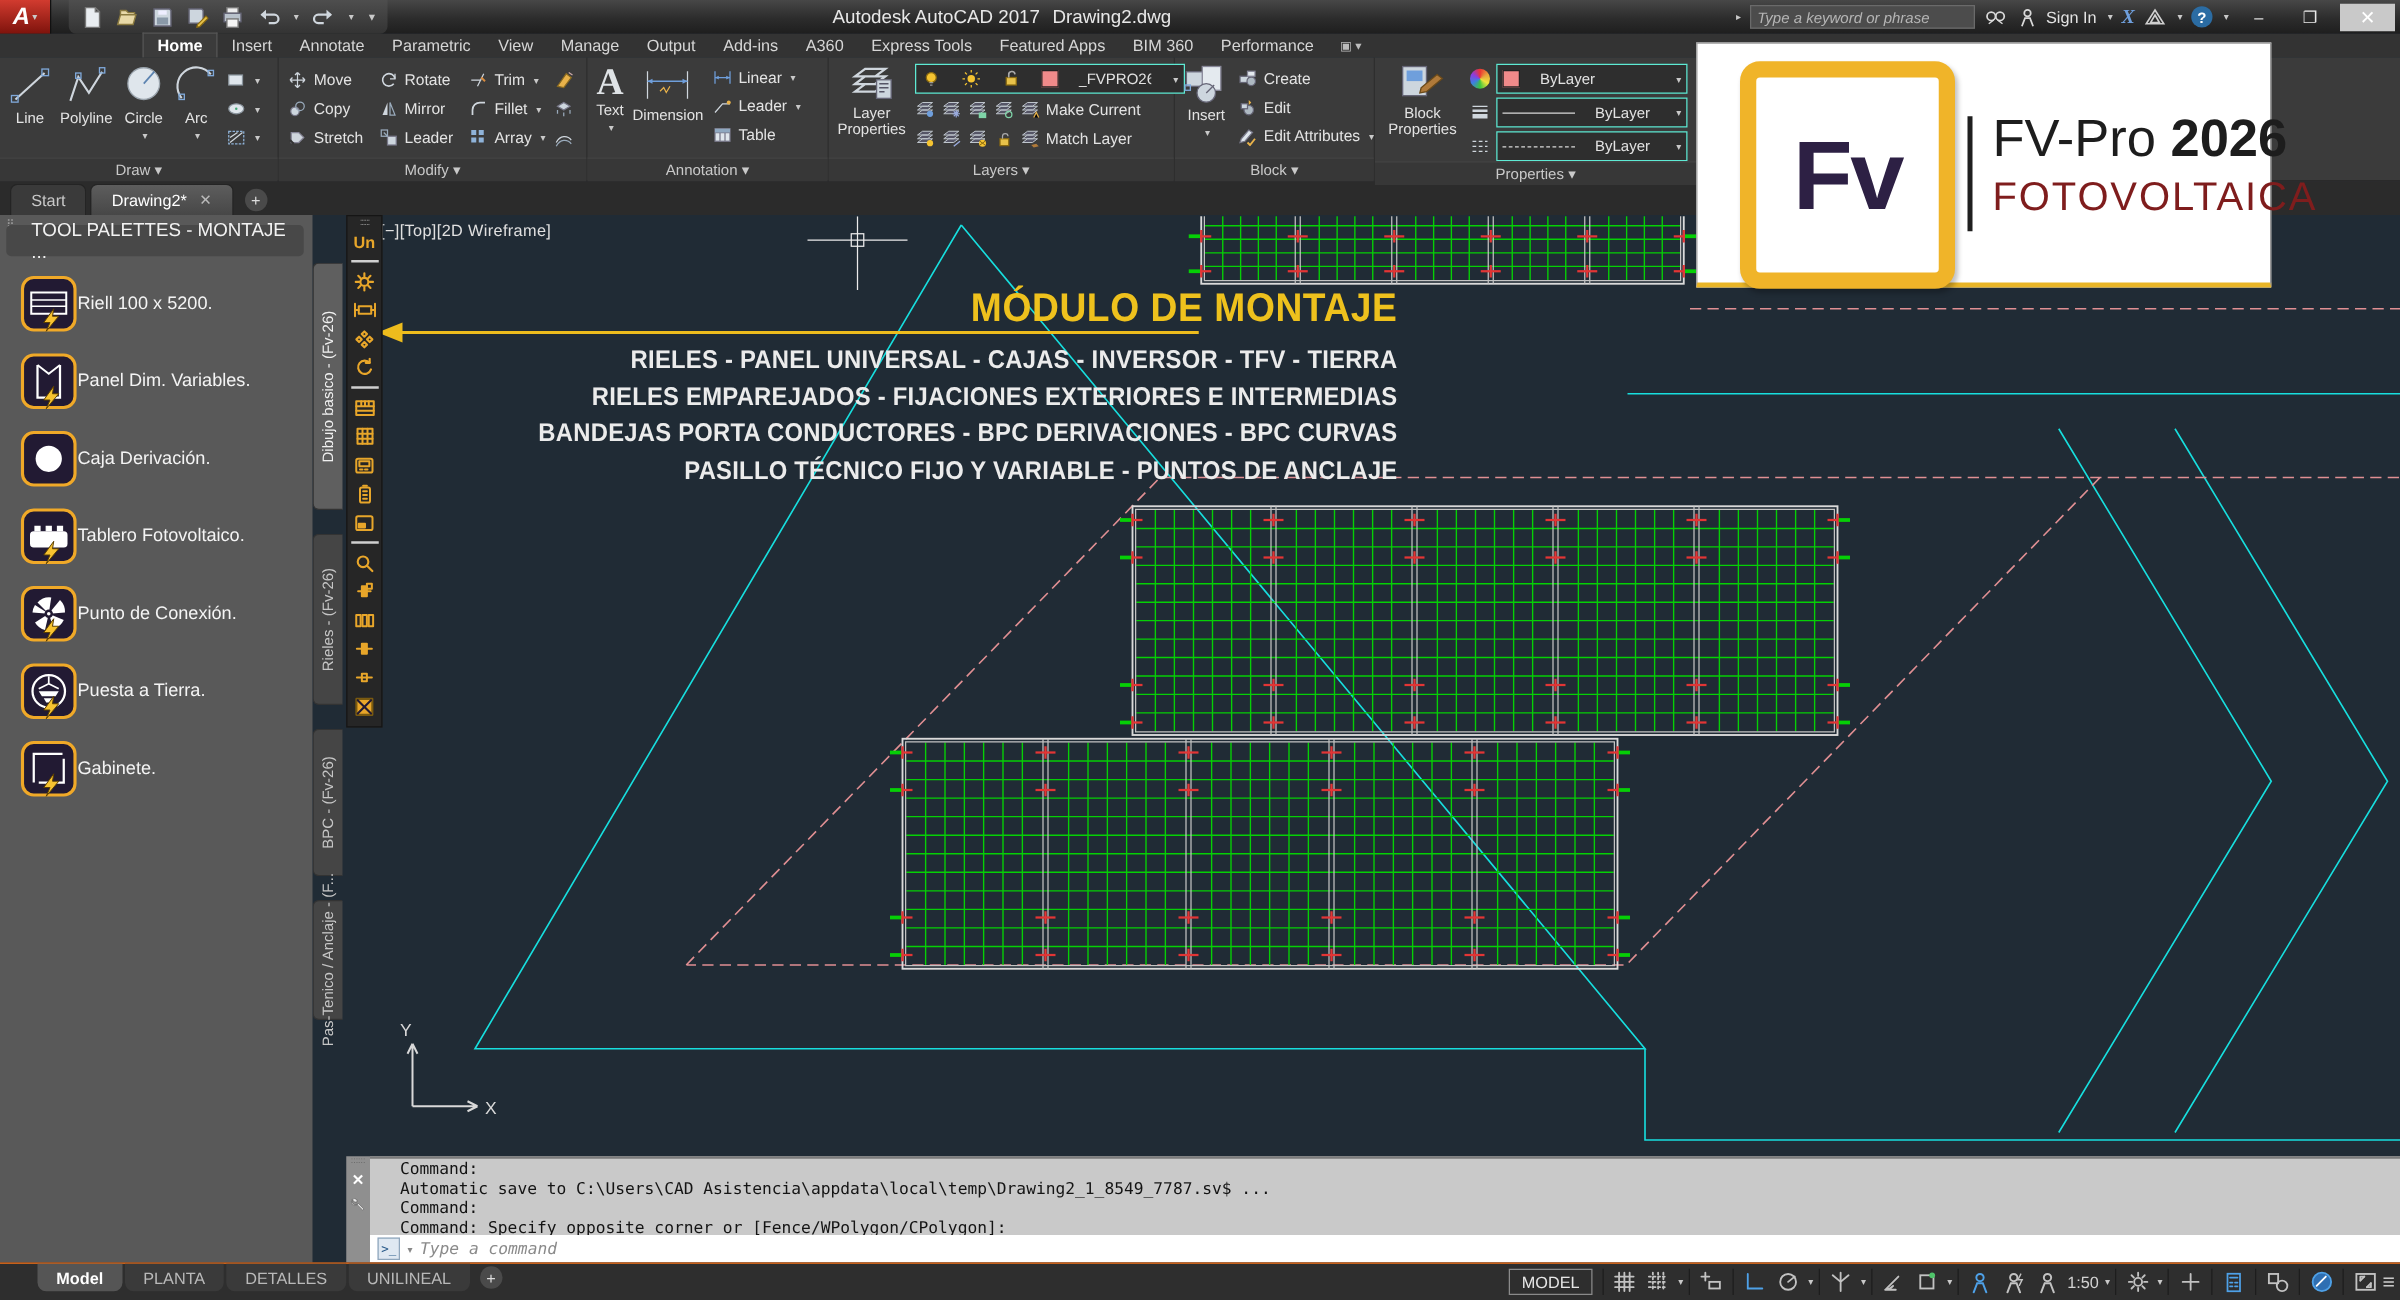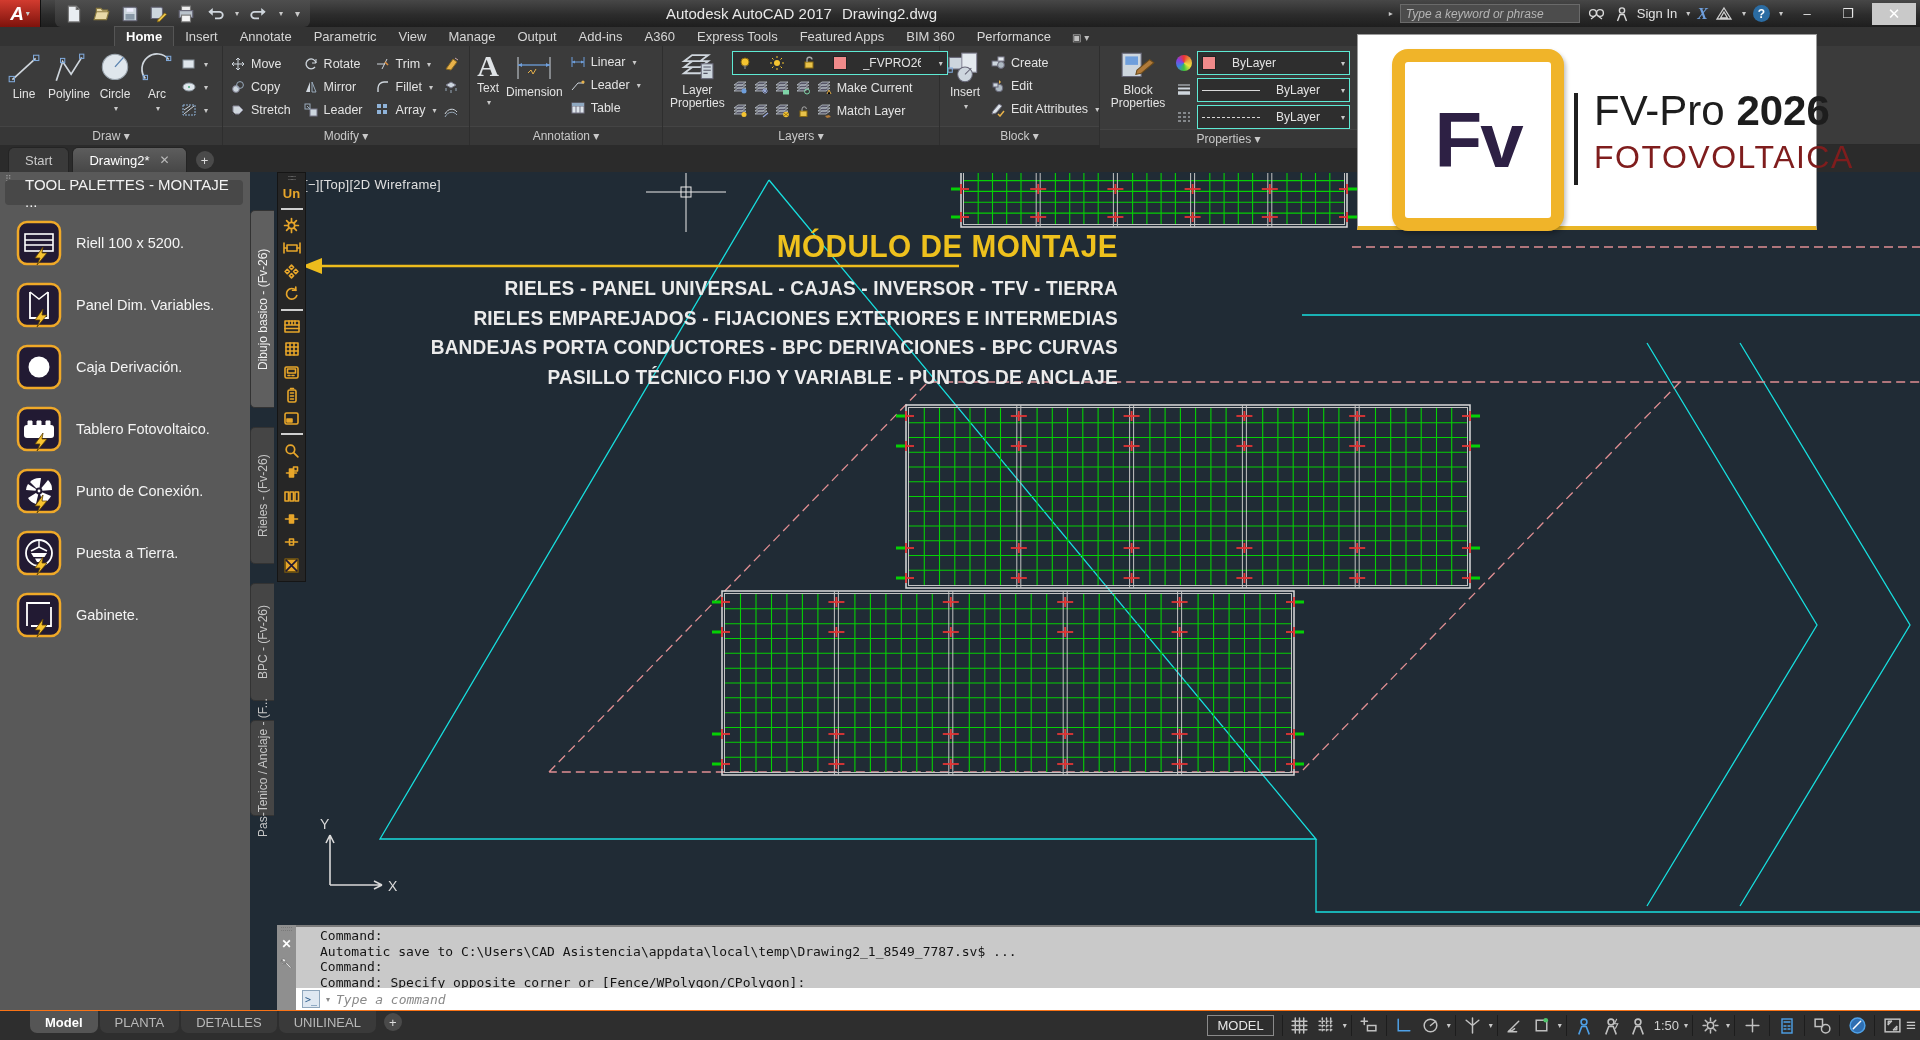--- a/index.html
+++ b/index.html
@@ -72,21 +72,21 @@
   .ftab .x{color:#bbb;font-size:12px}
   .plusbtn{width:18px;height:18px;border-radius:50%;background:#4a4a4a;color:#ddd;display:flex;align-items:center;
            justify-content:center;font-size:13px;margin:0 0 3px 6px}
 
   
   .palette{left:0;top:172px;width:250px;height:838px;background:#595959;z-index:30}
   .phead{position:absolute;left:5px;top:8px;width:238px;height:25px;background:#484848;border-radius:4px;
          display:flex;align-items:center;color:#f2f2f2;font-size:15px;padding-left:20px;box-sizing:border-box}
   .grip{position:absolute;left:5px;top:5px;color:#9a9a9a;font-size:9px;letter-spacing:-1px;line-height:5px}
   .pitems{position:absolute;left:0;top:40px;width:250px}
-  .pitem{height:62px;display:flex;align-items:center;gap:14px;padding-left:16px}
+  .pitem{height:62px;display:flex;align-items:center;padding-left:16px}
   .pitem .lbl{color:#f4f4f4;font-size:14.5px}
   .bolt{fill:#f7c331;stroke:#5d4000;stroke-width:.8}
 
   
   .gtab{left:250px;width:24px;background:#454545;border:1px solid #333;border-left:none;border-radius:0 5px 5px 0;
         color:#c6c6c6;font-size:12px;display:flex;align-items:center;justify-content:center;
         writing-mode:vertical-rl;transform:rotate(180deg);white-space:nowrap;z-index:30;box-sizing:border-box}
   .gtab.act{background:#5f5f5f;color:#f0f0f0}
 
   

